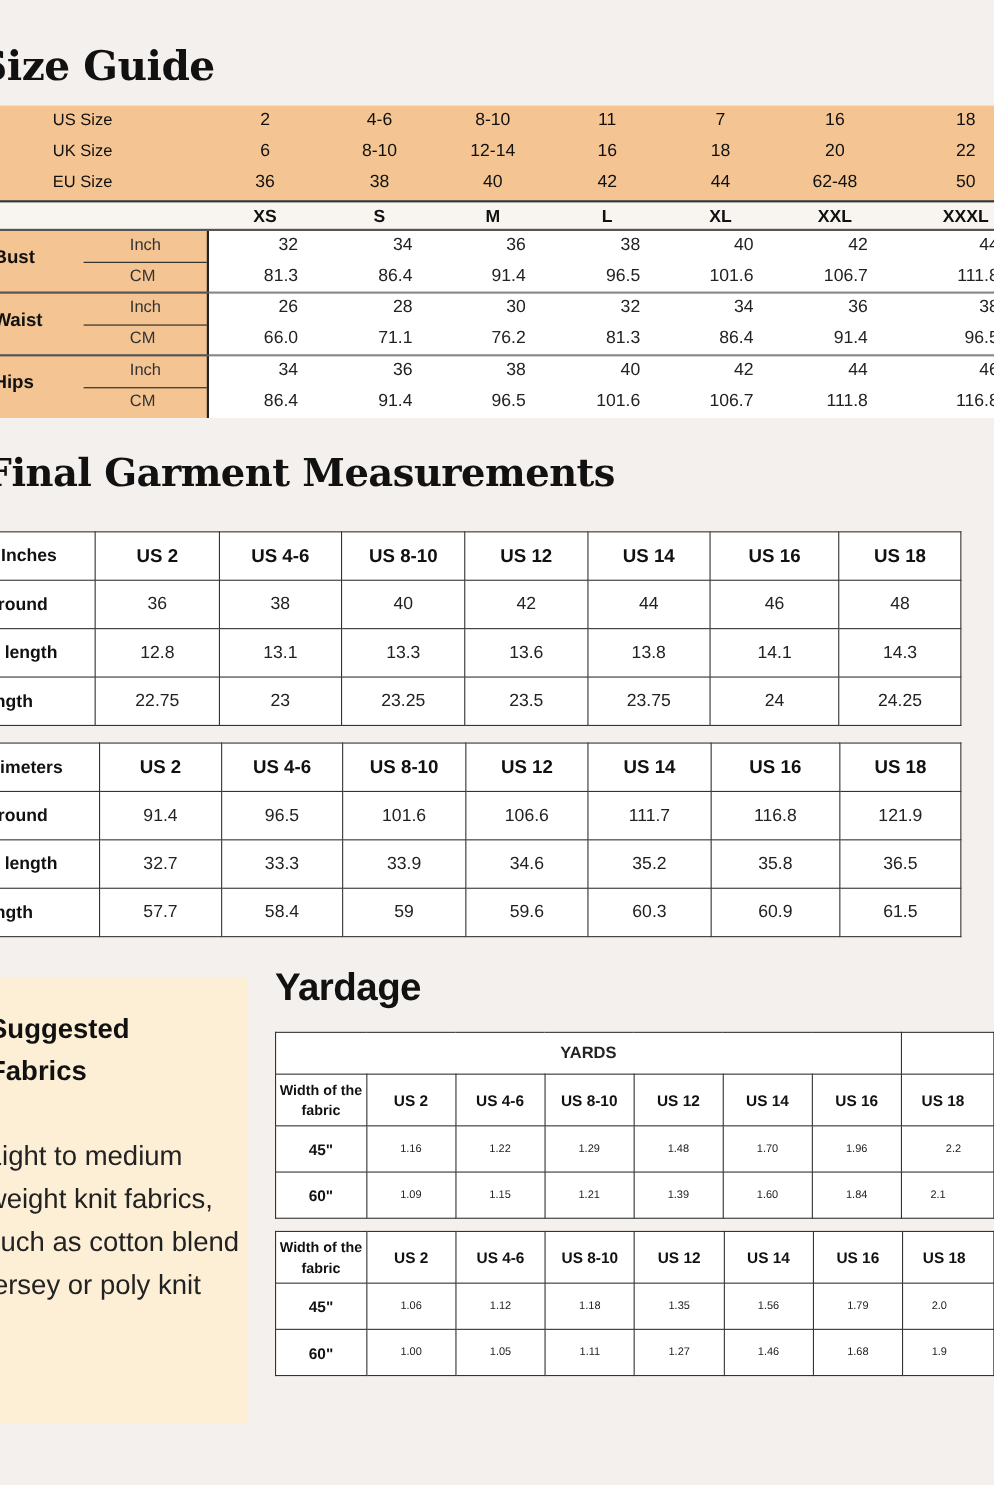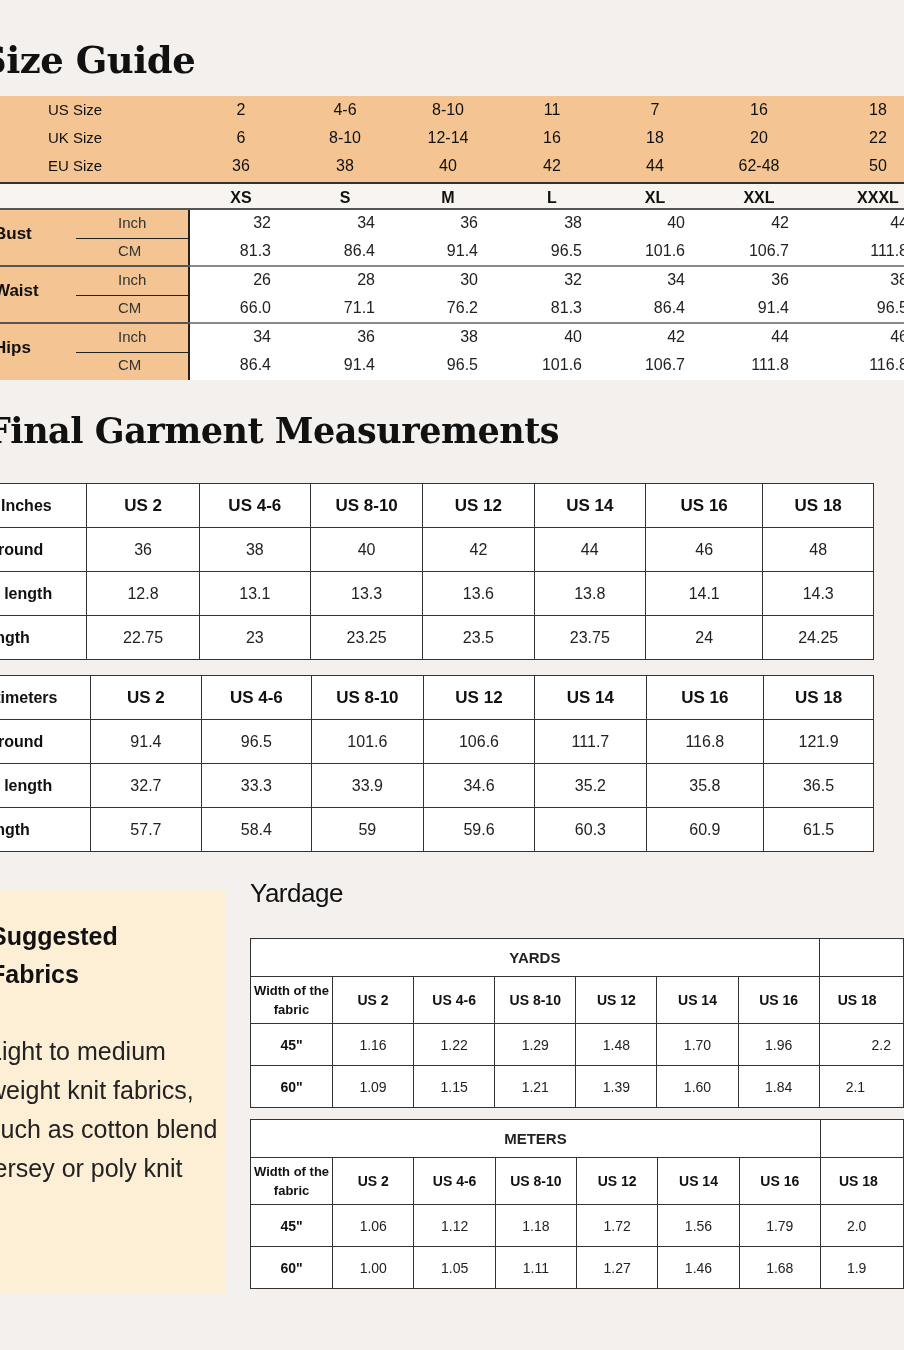--- a/index.html
+++ b/index.html
@@ -37,29 +37,29 @@
   table.gt td.rl { text-align: left; font-weight: bold; font-size: 16px; color: #111; padding-left: 0; white-space: nowrap; overflow: hidden; }
   #gt-in { left: -30px; top: 483px; }
   #gt-cm { left: -30px; top: 675px; }
 
   
   .fab { position: absolute; left: 0; top: 889px; width: 225px; height: 405px; background: #fdeed6; }
   .fab h3 { position: absolute; left: -10px; top: 28px; font-size: 25px; font-weight: bold; line-height: 38px; width: 220px; }
   .fab p { position: absolute; left: -12px; top: 143px; font-size: 25px; line-height: 39px; width: 240px; color: #222; }
 
   
-  #yard-title { position: absolute; left: 250px; top: 878px; font-size: 26px; font-weight: normal; letter-spacing: -0.5px; }
+  #yard-title { position: absolute; left: 250px; top: 878px; font-size: 35px; font-weight: bold; letter-spacing: -0.5px; }
   table.yt { position: absolute; left: 250px; border-collapse: collapse; background: #fff; table-layout: fixed; }
-  table.yt td { border: 1.5px solid #333; text-align: center; font-size: 14px; color: #222; }
+  table.yt td { border: 1.5px solid #333; text-align: center; font-size: 10px; color: #222; }
   table.yt td.cap { font-weight: bold; font-size: 15px; height: 38px; text-align: center; }
   table.yt td.h { font-weight: bold; font-size: 14px; color: #111; height: 47px; }
   table.yt td.wl { font-weight: bold; font-size: 13px; line-height: 19px; color: #111; }
   table.yt td.rw { font-weight: bold; font-size: 14px; color: #111; }
   table.yt tr.dr td { height: 42px; }
-  #yt-yards { top: 938px; border-radius: 10px; }
+  #yt-yards { top: 938px; }
   #yt-meters { top: 1119px; }
 </style>
 </head>
 <body>
 
 <div id="title1" class="serif-title">Size Guide</div>
 
 <div class="sg">
   <div class="sg-row sg-head">
     <div class="r" style="top:0">
@@ -322,21 +322,21 @@
     <td class="h" style="text-align:left;padding-left:18px">US 18</td>
   </tr>
   <tr class="dr">
     <td class="rw">45"</td>
     <td>1.16</td>
     <td>1.22</td>
     <td>1.29</td>
     <td>1.48</td>
     <td>1.70</td>
     <td>1.96</td>
-    <td style="text-align:center;padding-left:40px">2.2</td>
+    <td style="text-align:left;padding-left:40px">2.2</td>
   </tr>
   <tr class="dr">
     <td class="rw">60"</td>
     <td>1.09</td>
     <td>1.15</td>
     <td>1.21</td>
     <td>1.39</td>
     <td>1.60</td>
     <td>1.84</td>
     <td style="text-align:left;padding-left:26px">2.1</td>
@@ -349,40 +349,36 @@
       <col style="width:87px">
       <col style="width:87px">
       <col style="width:87px">
       <col style="width:87px">
       <col style="width:87px">
       <col style="width:87px">
       <col style="width:87px">
       <col style="width:87px">
     </colgroup>
   <tbody>
-      <tr>
-        <td class="cap" colspan="7">METERS</td>
-        <td class="cap" style="border-left:none"></td>
-      </tr>
   <tr>
     <td class="wl">Width of the fabric</td>
     <td class="h">US 2</td>
     <td class="h">US 4-6</td>
     <td class="h">US 8-10</td>
     <td class="h">US 12</td>
     <td class="h">US 14</td>
     <td class="h">US 16</td>
     <td class="h" style="text-align:left;padding-left:18px">US 18</td>
   </tr>
   <tr class="dr">
     <td class="rw">45"</td>
     <td>1.06</td>
     <td>1.12</td>
     <td>1.18</td>
-    <td>1.72</td>
+    <td>1.35</td>
     <td>1.56</td>
     <td>1.79</td>
     <td style="text-align:left;padding-left:26px">2.0</td>
   </tr>
   <tr class="dr">
     <td class="rw">60"</td>
     <td>1.00</td>
     <td>1.05</td>
     <td>1.11</td>
     <td>1.27</td>

